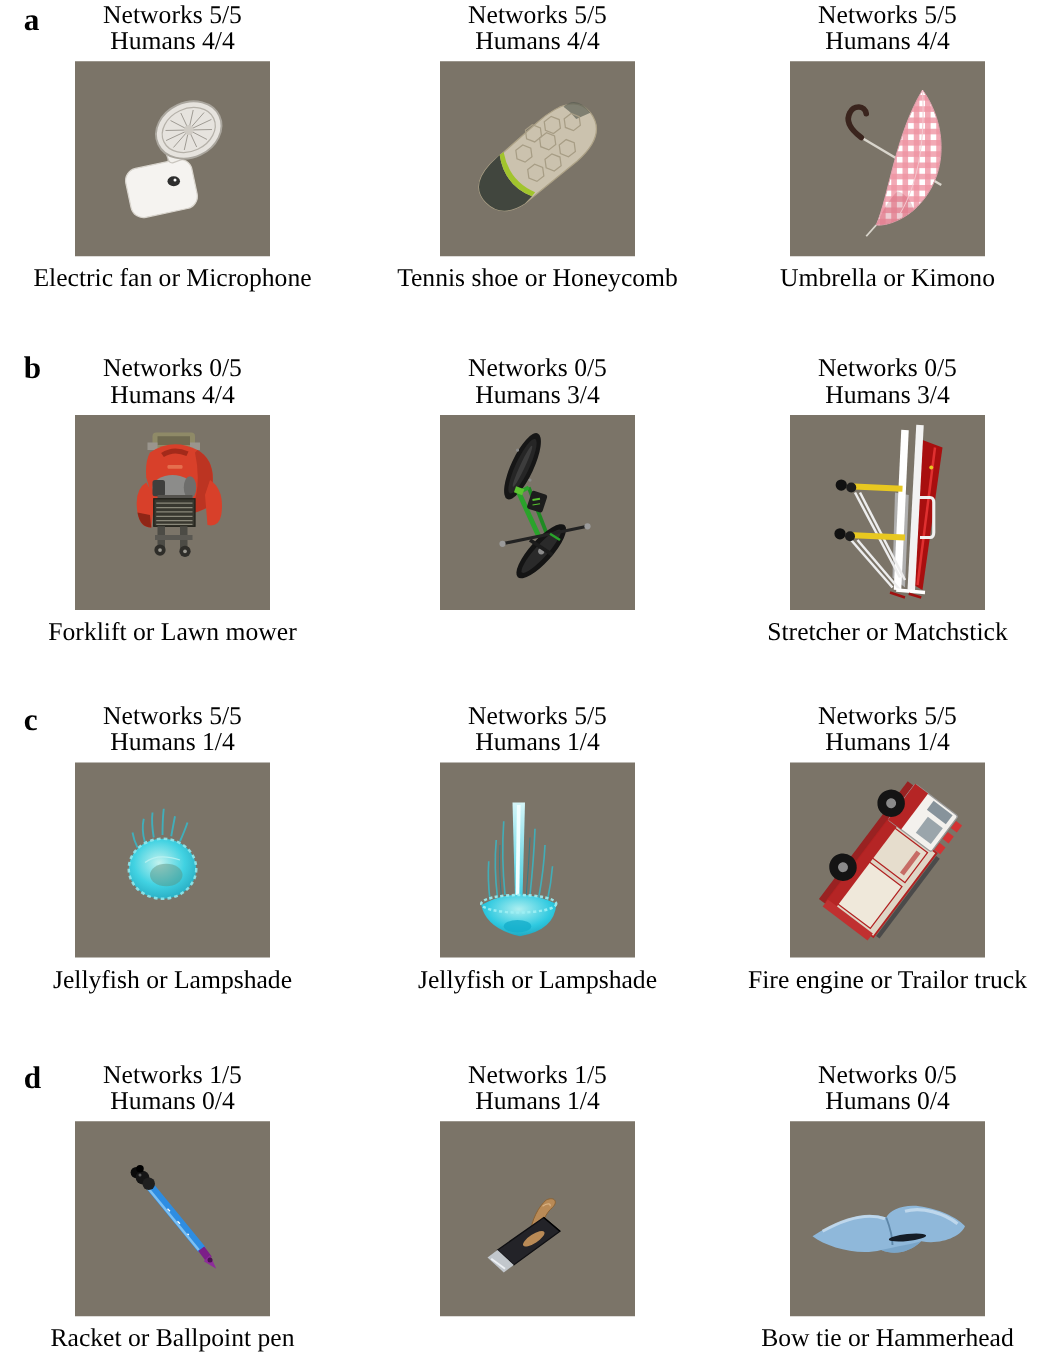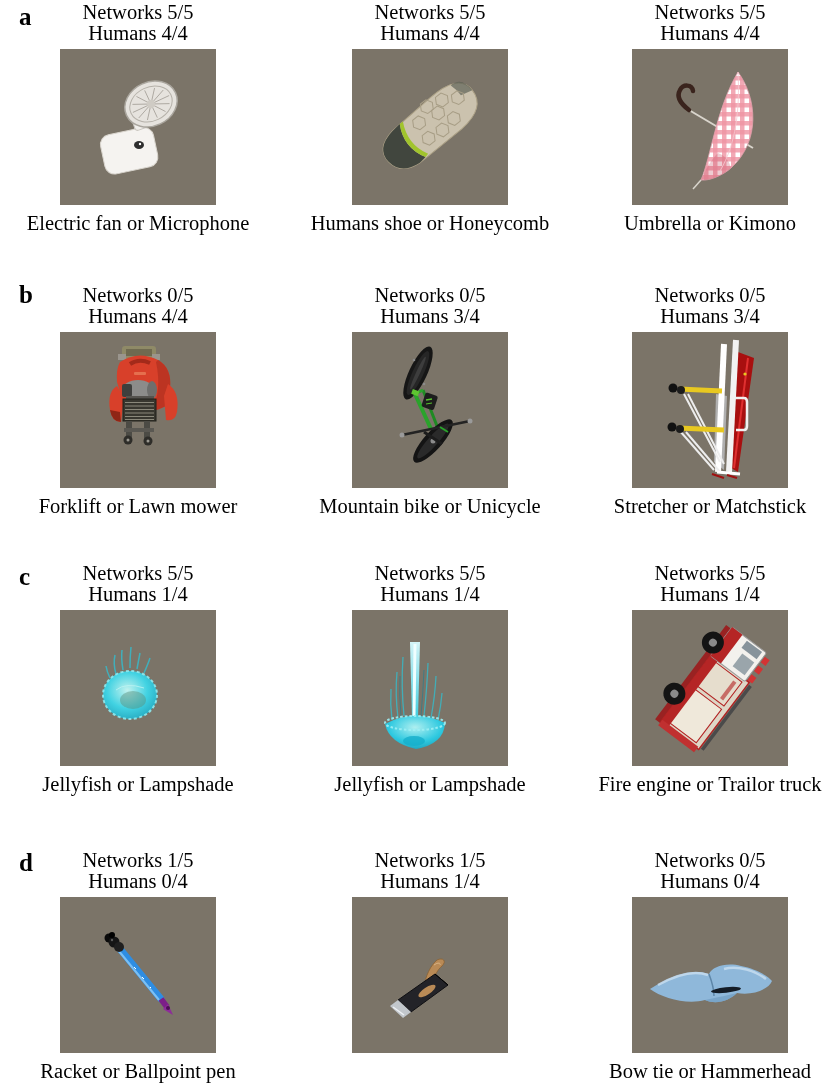--- a/index.html
+++ b/index.html
@@ -83,21 +83,21 @@
           <polygon points="97,64 100.5,58 107.5,58 111,64 107.5,70 100.5,70"></polygon>
           <polygon points="111,72 114.5,66 121.5,66 125,72 121.5,78 114.5,78"></polygon>
           <polygon points="63,86 66.5,80 73.5,80 77,86 73.5,92 66.5,92"></polygon>
           <polygon points="79,88 82.5,82 89.5,82 93,88 89.5,94 82.5,94"></polygon>
           <polygon points="95,86 98.5,80 105.5,80 109,86 105.5,92 98.5,92"></polygon>
           <polygon points="86,72 89.5,66 96.5,66 100,72 96.5,78 89.5,78"></polygon>
         </g>
       </g>
     </svg>
   </div>
-  <div class="caption">Humans shoe or Honeycomb</div>
+  <div class="caption">Tennis shoe or Honeycomb</div>
 </div>
 
 <div class="panel" style="left:570px;top:2px">
   <div class="scores">
     <div>Networks 5/5</div>
     <div>Humans 4/4</div>
   </div>
   <div class="tile" style="background-color: rgb(123, 116, 104);">
     <svg width="156" height="156" viewBox="0 0 156 156">
       <defs>
@@ -189,21 +189,20 @@
         <ellipse cx="81" cy="109" rx="5" ry="23" fill="#2a2a2a"></ellipse>
       </g>
       <circle cx="81" cy="109" r="2.5" fill="#8c8c8c"></circle>
       <line x1="72" y1="100" x2="90" y2="112" stroke="#1c1c1c" stroke-width="3"></line>
       <line x1="50" y1="103" x2="118" y2="89" stroke="#232323" stroke-width="2.5"></line>
       <circle cx="50" cy="103" r="2.5" fill="#9a9a9a"></circle>
         <circle cx="118" cy="89" r="2.5" fill="#9a9a9a"></circle>
       <line x1="88" y1="95" x2="96" y2="100" stroke="#2aa32b" stroke-width="2"></line>
     </svg>
   </div>
-  <div class="caption">Mountain bike or Unicycle</div>
 </div>
 
 <div class="panel" style="left:570px;top:285px">
   <div class="scores">
     <div>Networks 0/5</div>
     <div>Humans 3/4</div>
   </div>
   <div class="tile" style="background-color: rgb(123, 116, 104);">
     <svg width="156" height="156" viewBox="0 0 156 156">
       <polygon points="106,20 122,26 106,140 99,136" fill="#a80f0f"></polygon>

